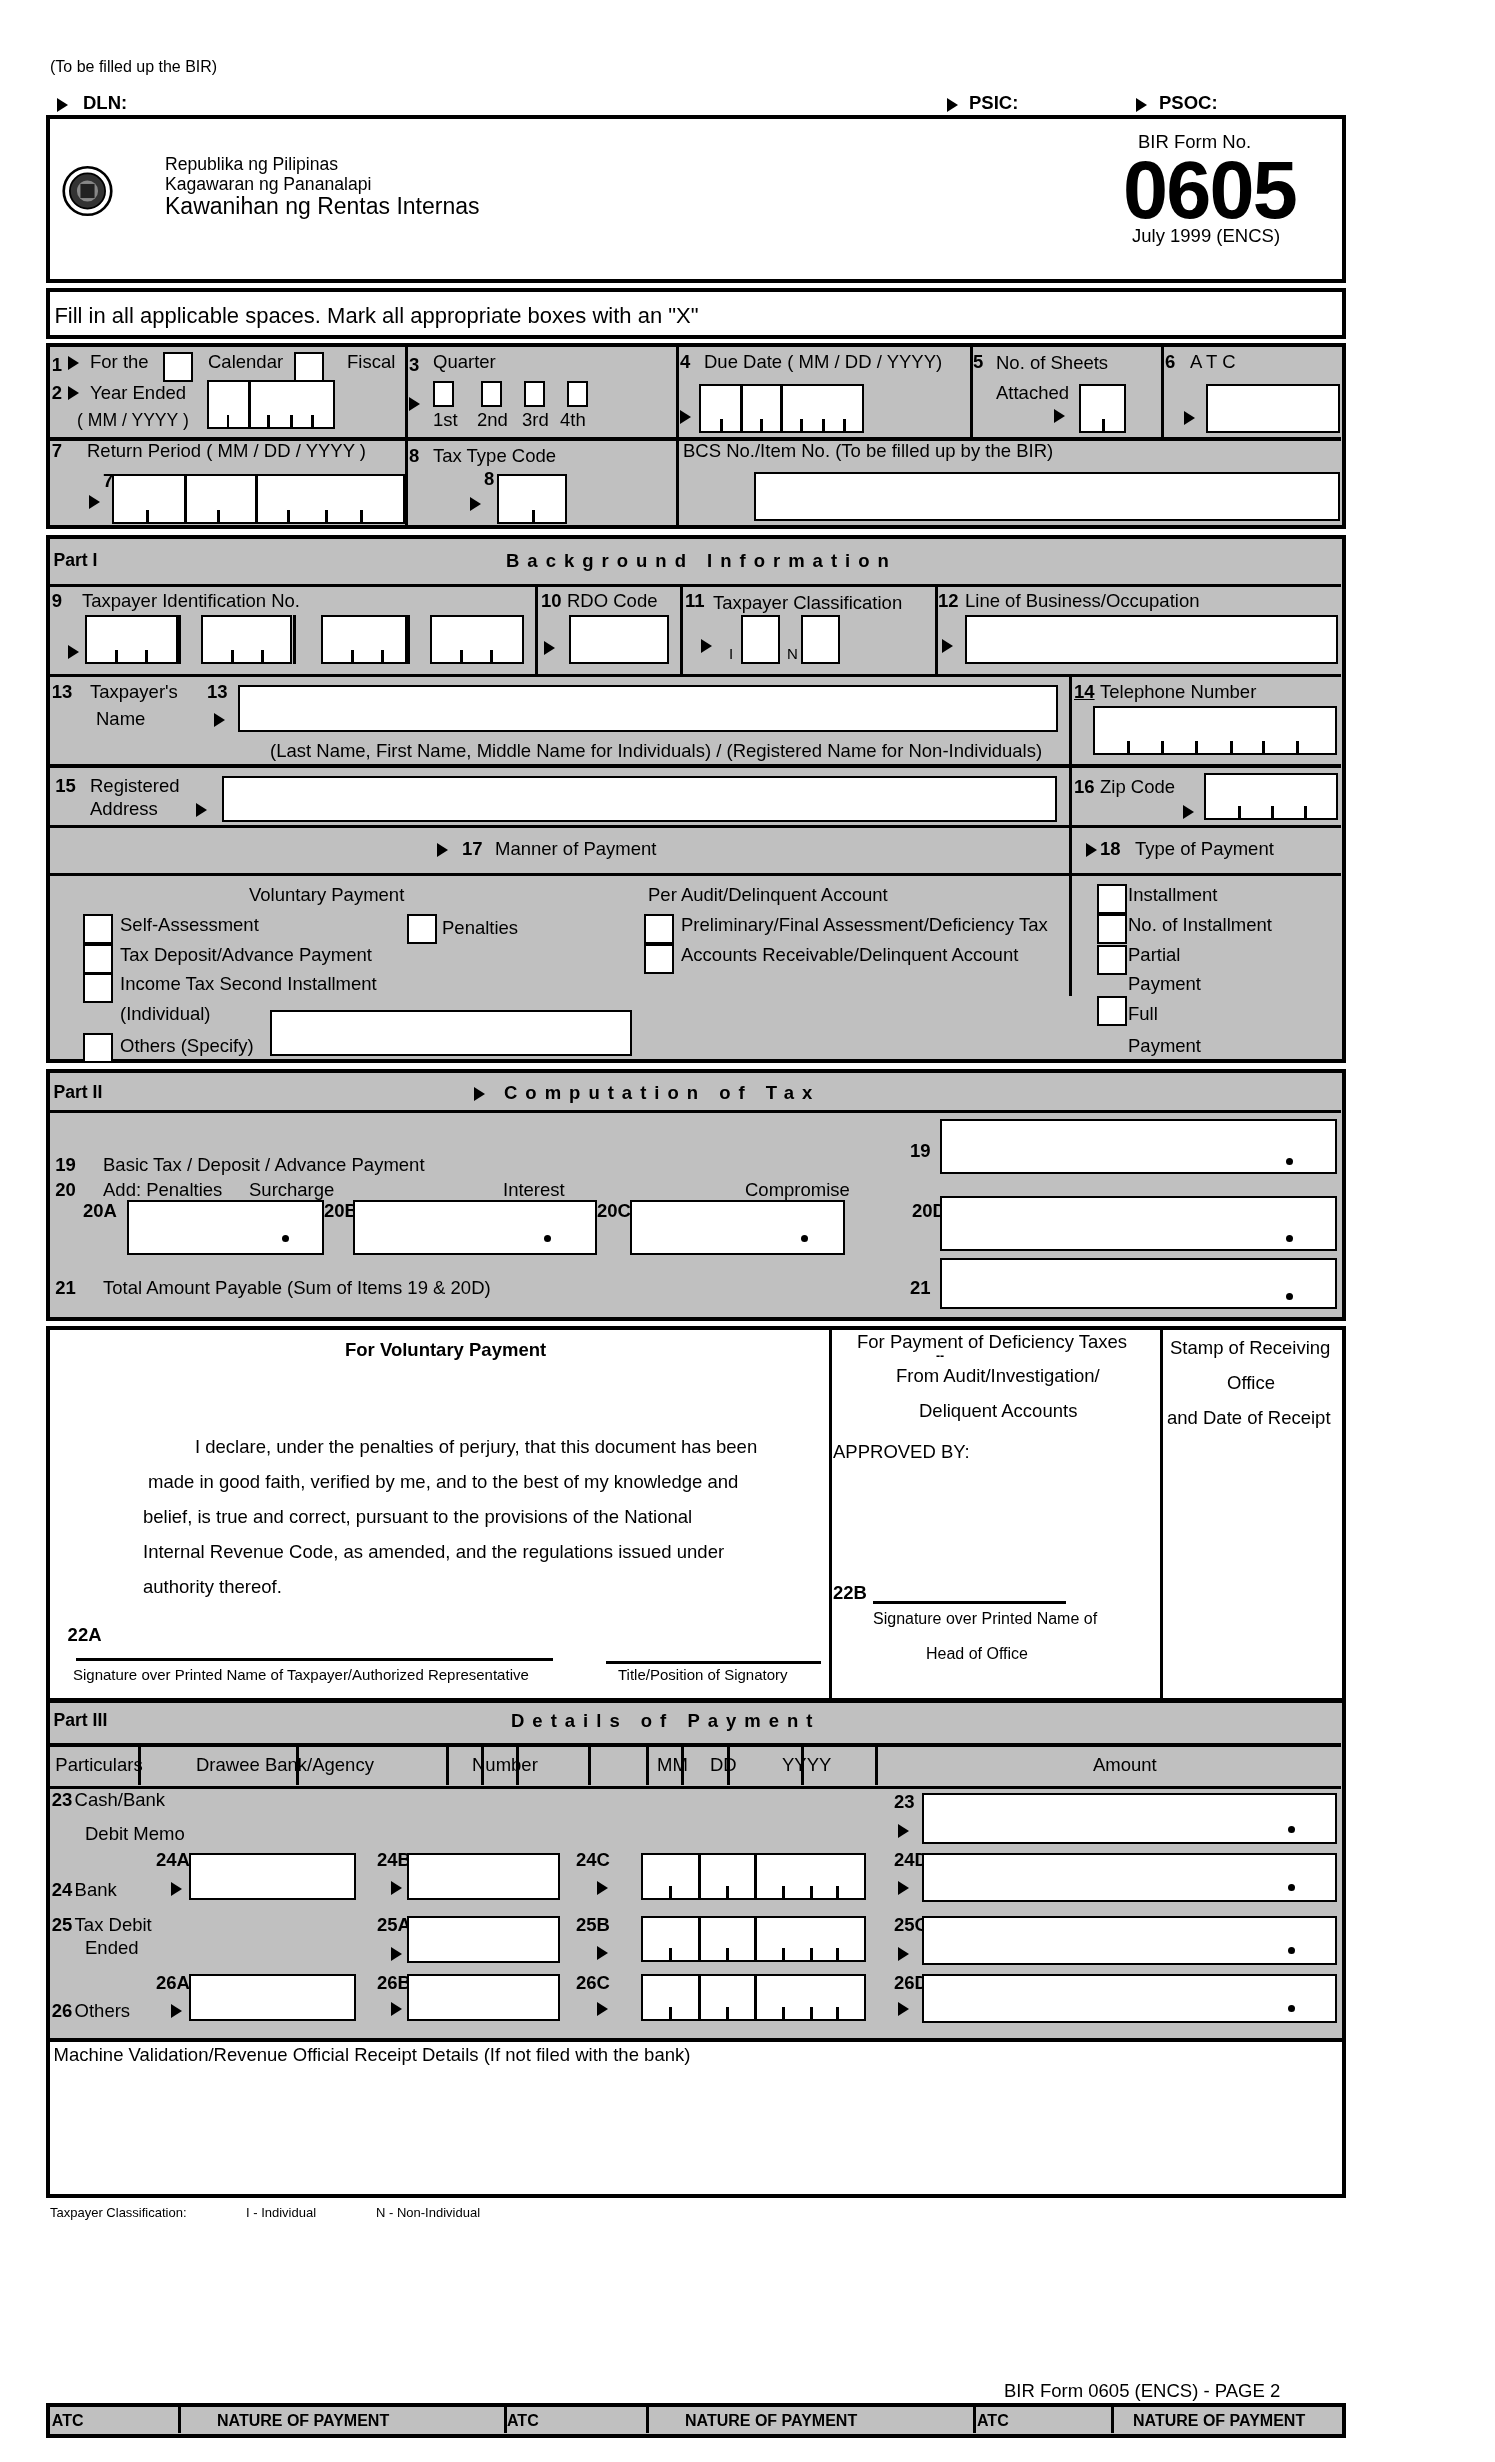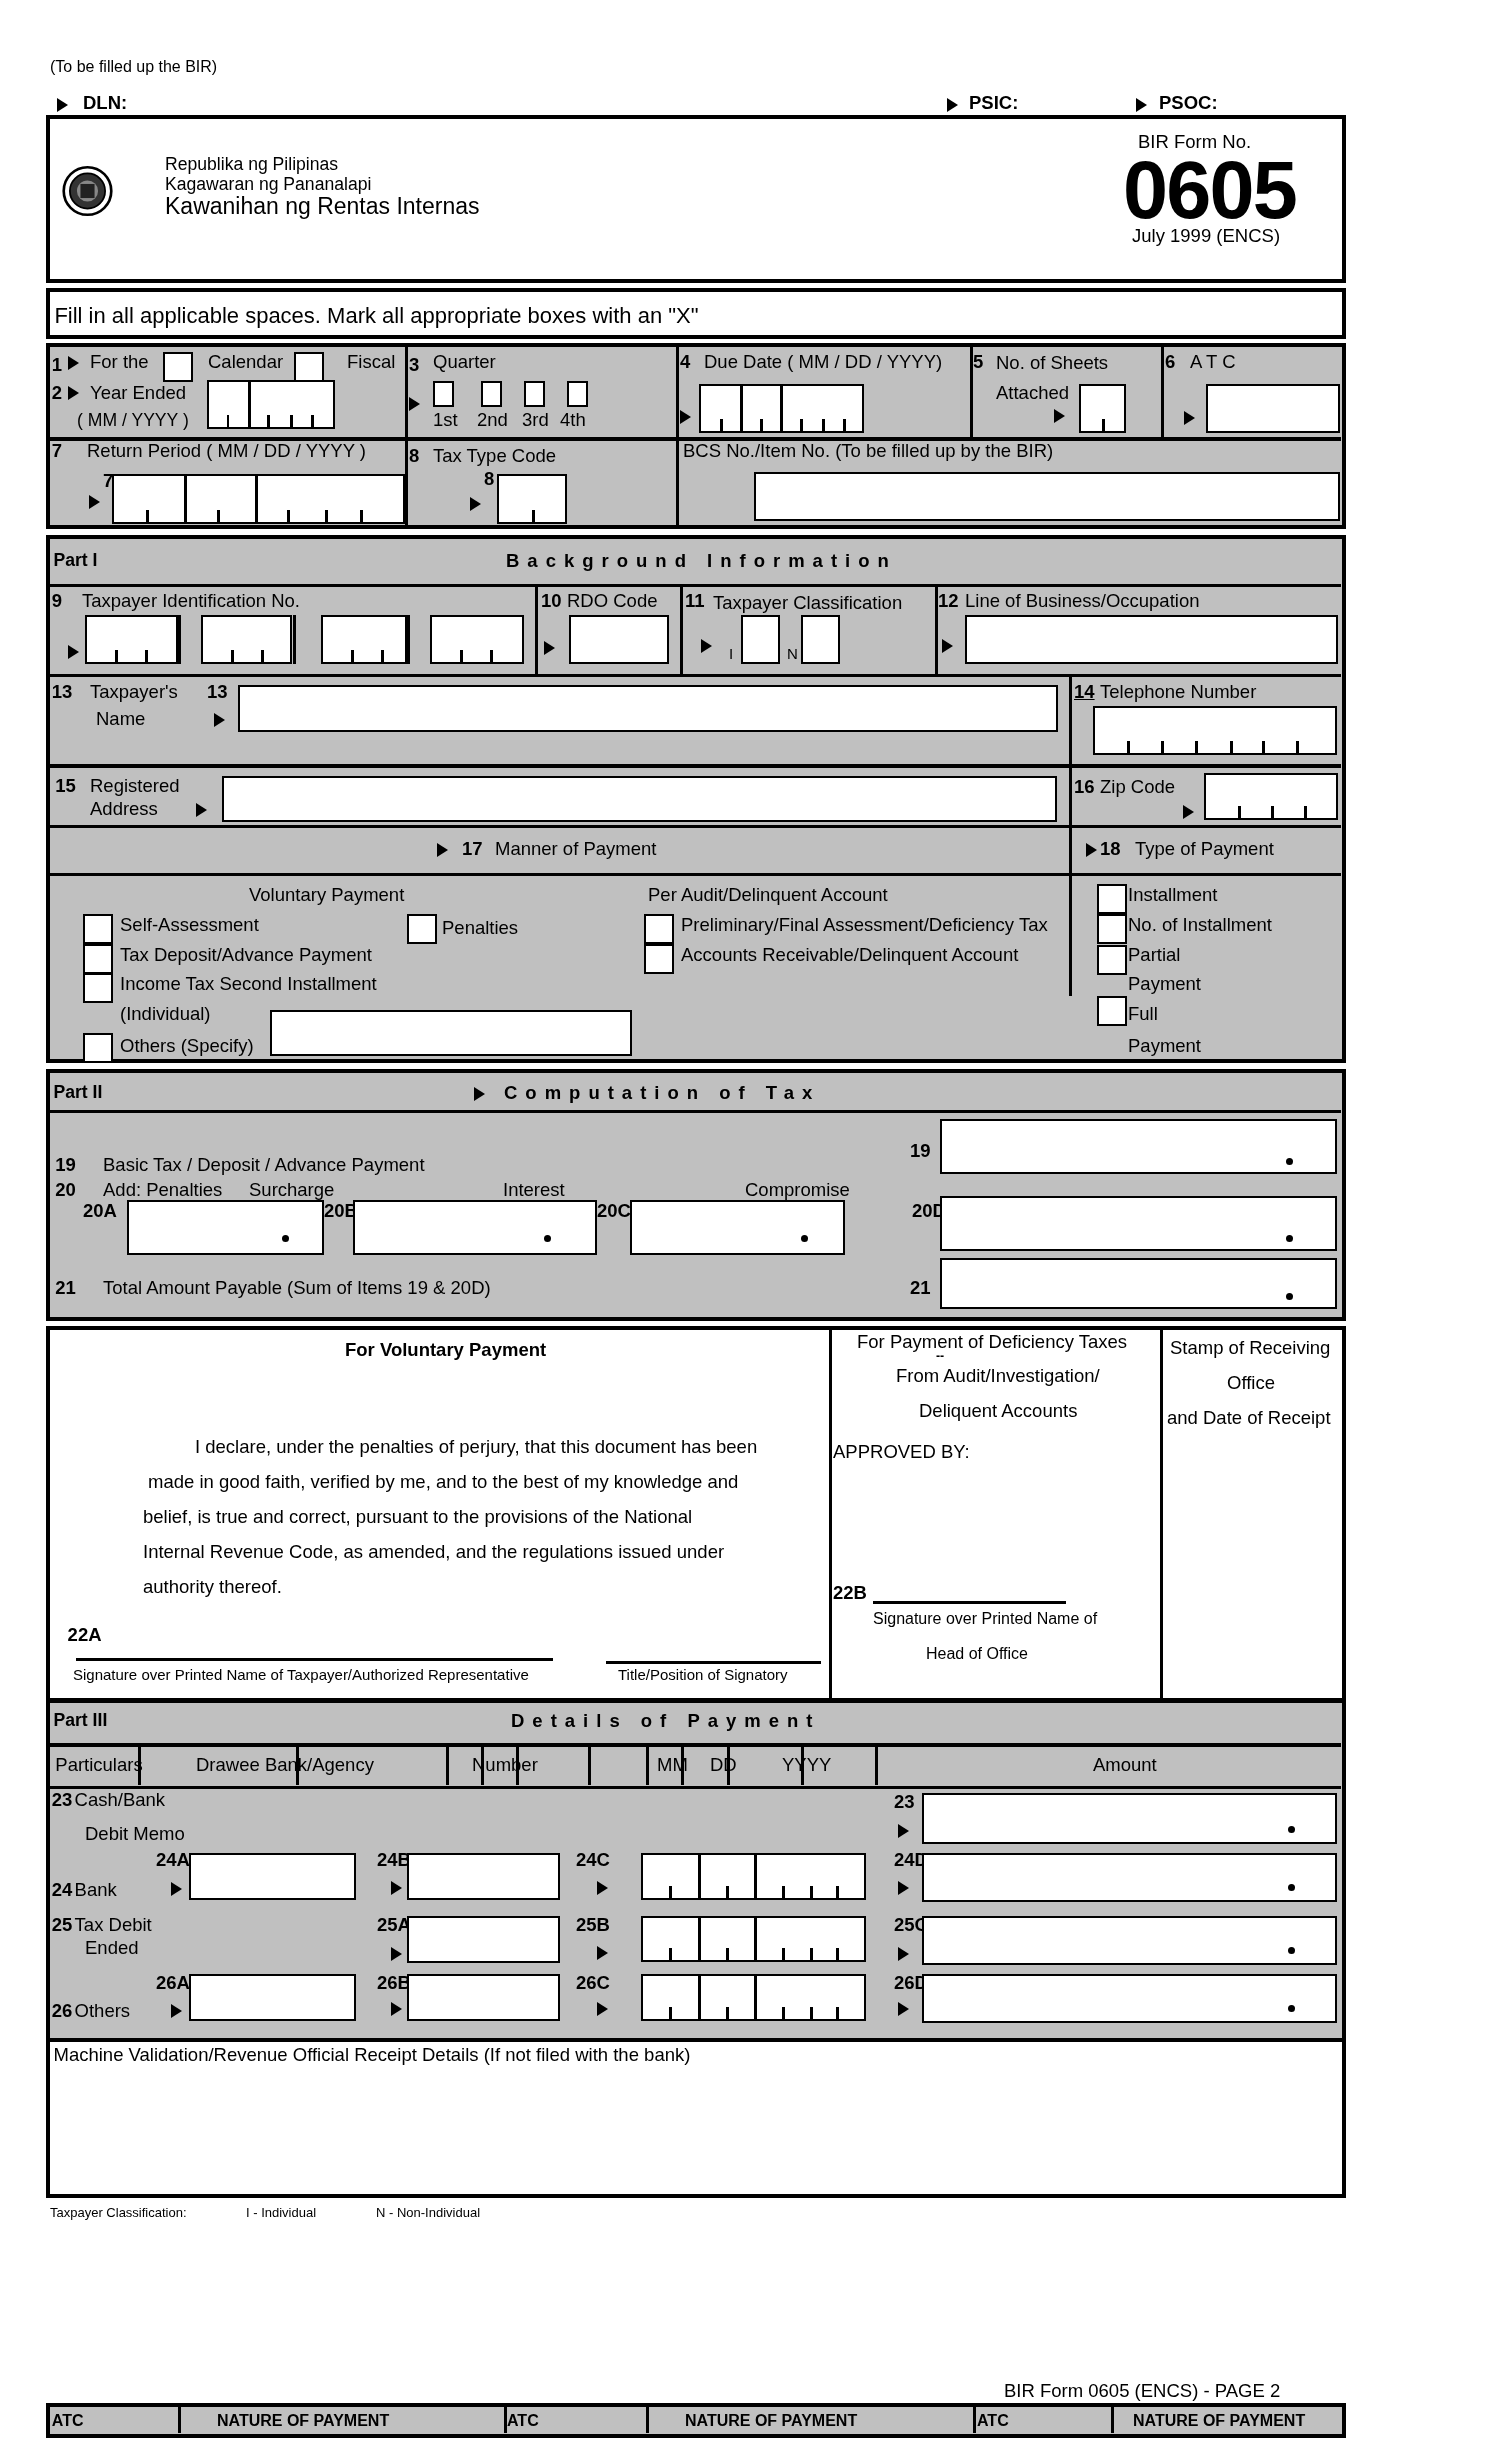--- a/index.html
+++ b/index.html
@@ -197,20 +197,21 @@
   <div class="t" style="left:915px;top:51px;">Line of Business/Occupation</div>
   <div class="arrow" style="left:892px;top:100px;"></div>
   <div class="box" style="left:915px;top:76px;width:373px;height:49px;"></div>
 
   <div class="tb" style="left:1.8px;top:142px;">13</div>
   <div class="t" style="left:40px;top:142px;">Taxpayer's</div>
   <div class="t" style="left:46px;top:169px;">Name</div>
   <div class="tb" style="left:157px;top:142px;">13</div>
   <div class="arrow" style="left:164px;top:174px;"></div>
   <div class="box" style="left:188px;top:146px;width:820px;height:47px;"></div>
+  <div class="t" style="left:220px;top:201px;">(Last Name, First Name, Middle Name for Individuals) / (Registered Name for Non-Individuals)</div>
 
   <div class="tb" style="left:1024px;top:142px;text-decoration:underline;">14</div>
   <div class="t" style="left:1050px;top:142px;">Telephone Number</div>
   <div class="box" style="left:1043px;top:167px;width:244px;height:49px;">
     <div class="tick" style="left:32px;"></div>
       <div class="tick" style="left:66px;"></div>
       <div class="tick" style="left:100px;"></div>
       <div class="tick" style="left:135px;"></div>
       <div class="tick" style="left:167px;"></div>
       <div class="tick" style="left:201px;"></div>

